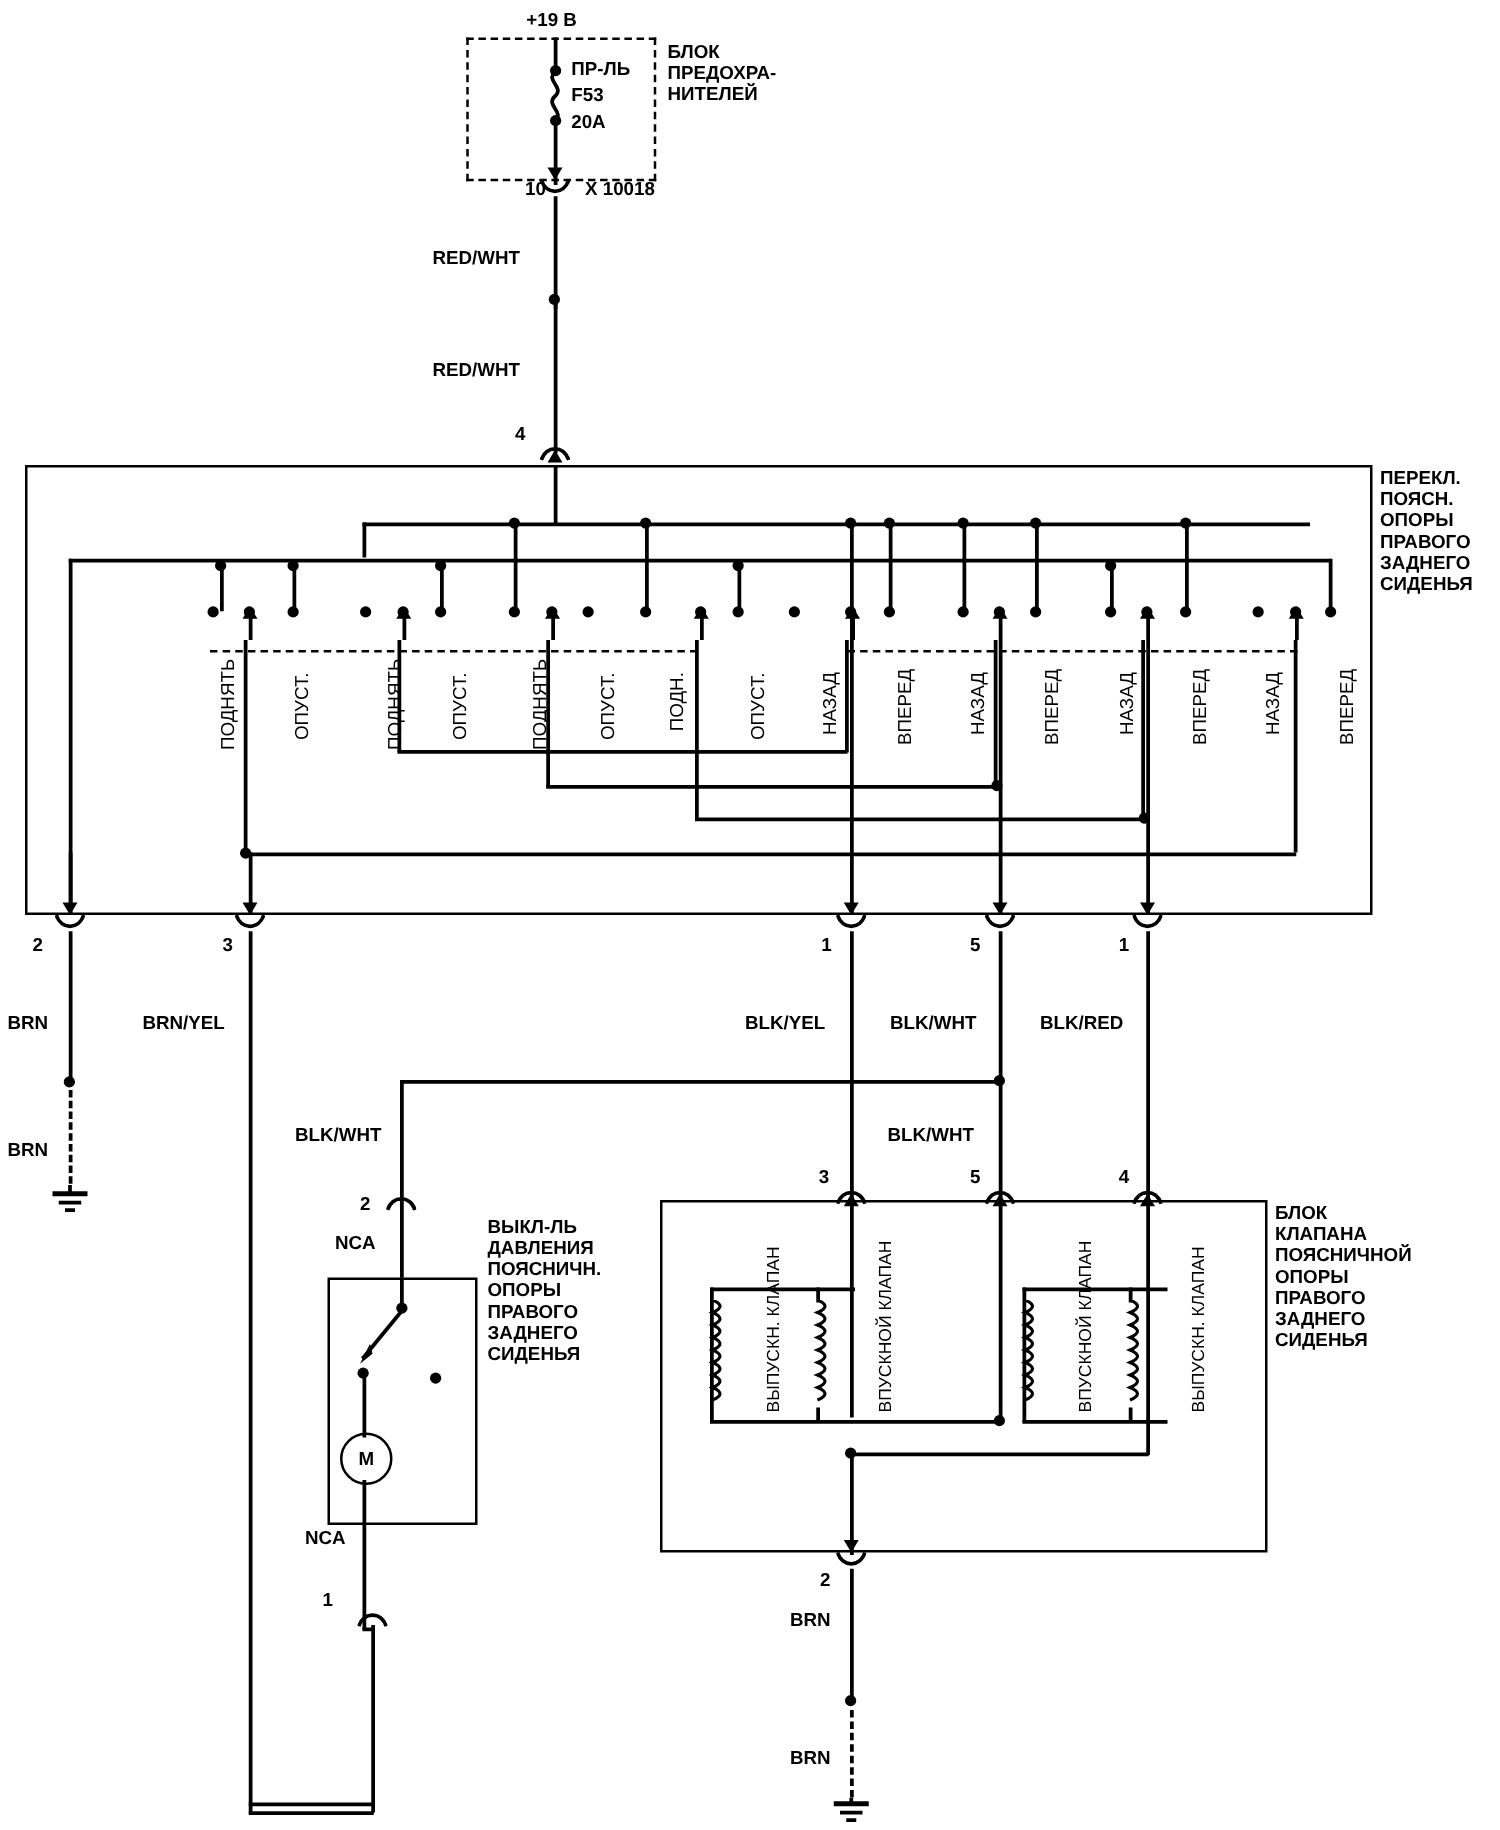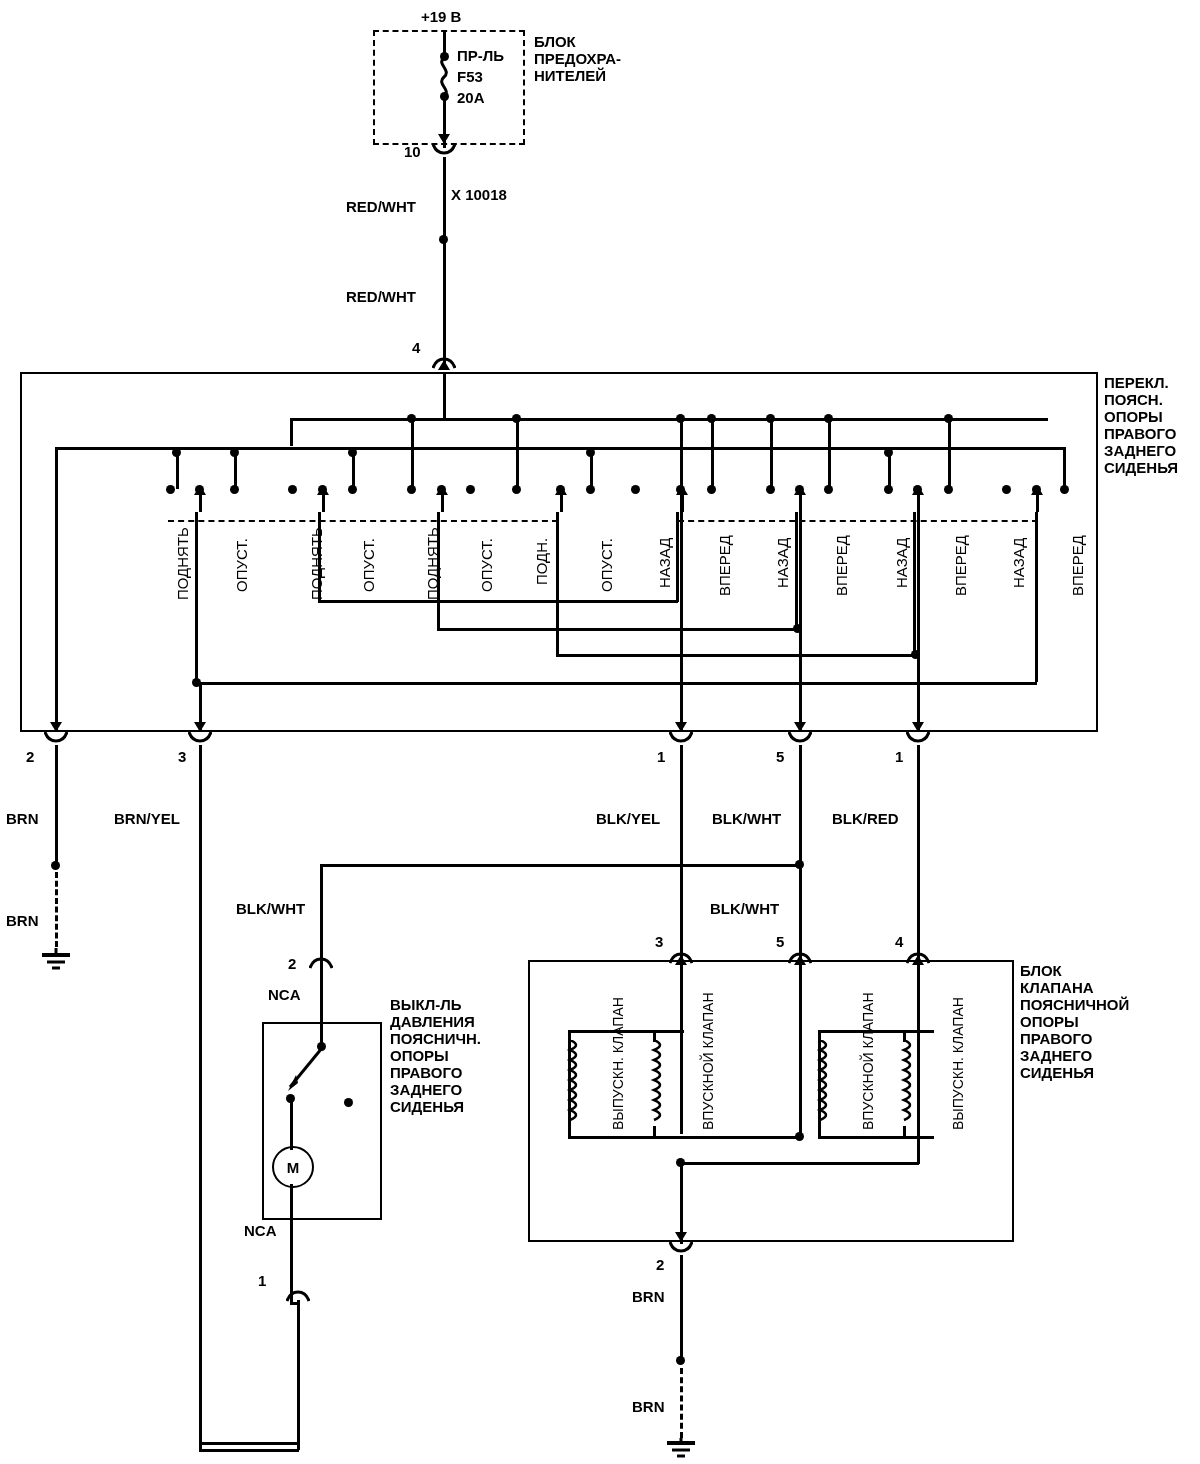--- a/index.html
+++ b/index.html
@@ -40,22 +40,22 @@
   <div class="lbl b" style="left:457px;top:47px;">ПР-ЛЬ</div>
   <div class="lbl b" style="left:457px;top:68px;">F53</div>
   <div class="lbl b" style="left:457px;top:89px;">20A</div>
   <div class="lbl b" style="left:534px;top:33px;">БЛОК
 ПРЕДОХРА-
 НИТЕЛЕЙ</div>
 
   <svg style="position:absolute;left:432px;top:143px;" width="24" height="14">
     <path d="M1 1 C 5 13, 19 13, 23 1" stroke="#000" stroke-width="3" fill="none"></path>
   </svg>
-  <div class="lbl b" style="left:404px;top:143px;">10</div>
-  <div class="lbl b" style="left:451px;top:143px;margin-top:43px;">X 10018</div>
+  <div class="lbl b" style="left:420px;top:143px;">10</div>
+  <div class="lbl b" style="left:468px;top:143px;">X 10018</div>
 
   <div class="vl3" style="left:443px;top:157px;height:90px;"></div>
   <div class="dot" style="left:439px;top:235px;"></div>
   <div class="vl3" style="left:443px;top:243px;height:120px;"></div>
   <div class="lbl b" style="left:346px;top:198px;">RED/WHT</div>
   <div class="lbl b" style="left:346px;top:288px;">RED/WHT</div>
   <div class="arrowup" style="left:438px;top:360px;"></div>
   <svg style="position:absolute;left:432px;top:355px;" width="24" height="14">
     <path d="M1 13 C 5 1, 19 1, 23 13" stroke="#000" stroke-width="3" fill="none"></path>
   </svg>
@@ -287,21 +287,21 @@
     <line x1="42" y1="3" x2="10" y2="42" stroke="#000" stroke-width="3"></line>
     <polygon points="8,46 18,38 16,30" fill="#000"></polygon>
   </svg>
   <div class="dot" style="left:286px;top:1094px;"></div>
   <div class="dot" style="left:344px;top:1098px;"></div>
   <div class="vl3" style="left:290px;top:1100px;height:50px;"></div>
   <div class="motor" style="left:272px;top:1146px;">M</div>
   <div class="vl3" style="left:290px;top:1184px;height:36px;"></div>
   <div class="vl3" style="left:290px;top:1220px;height:84px;"></div>
   <div class="hl3" style="left:290px;top:1302px;width:10px;"></div>
-  <div class="lbl b" style="left:390px;top:996px;">ВЫКЛ-ЛЬ
+  <div class="lbl b" style="left:390px;top:973px;">ВЫКЛ-ЛЬ
 ДАВЛЕНИЯ
 ПОЯСНИЧН.
 ОПОРЫ
 ПРАВОГО
 ЗАДНЕГО
 СИДЕНЬЯ</div>
 
   <div class="box" style="left:528px;top:960px;width:486px;height:282px;"></div>
   <div class="lbl b" style="left:1020px;top:962px;">БЛОК
 КЛАПАНА

